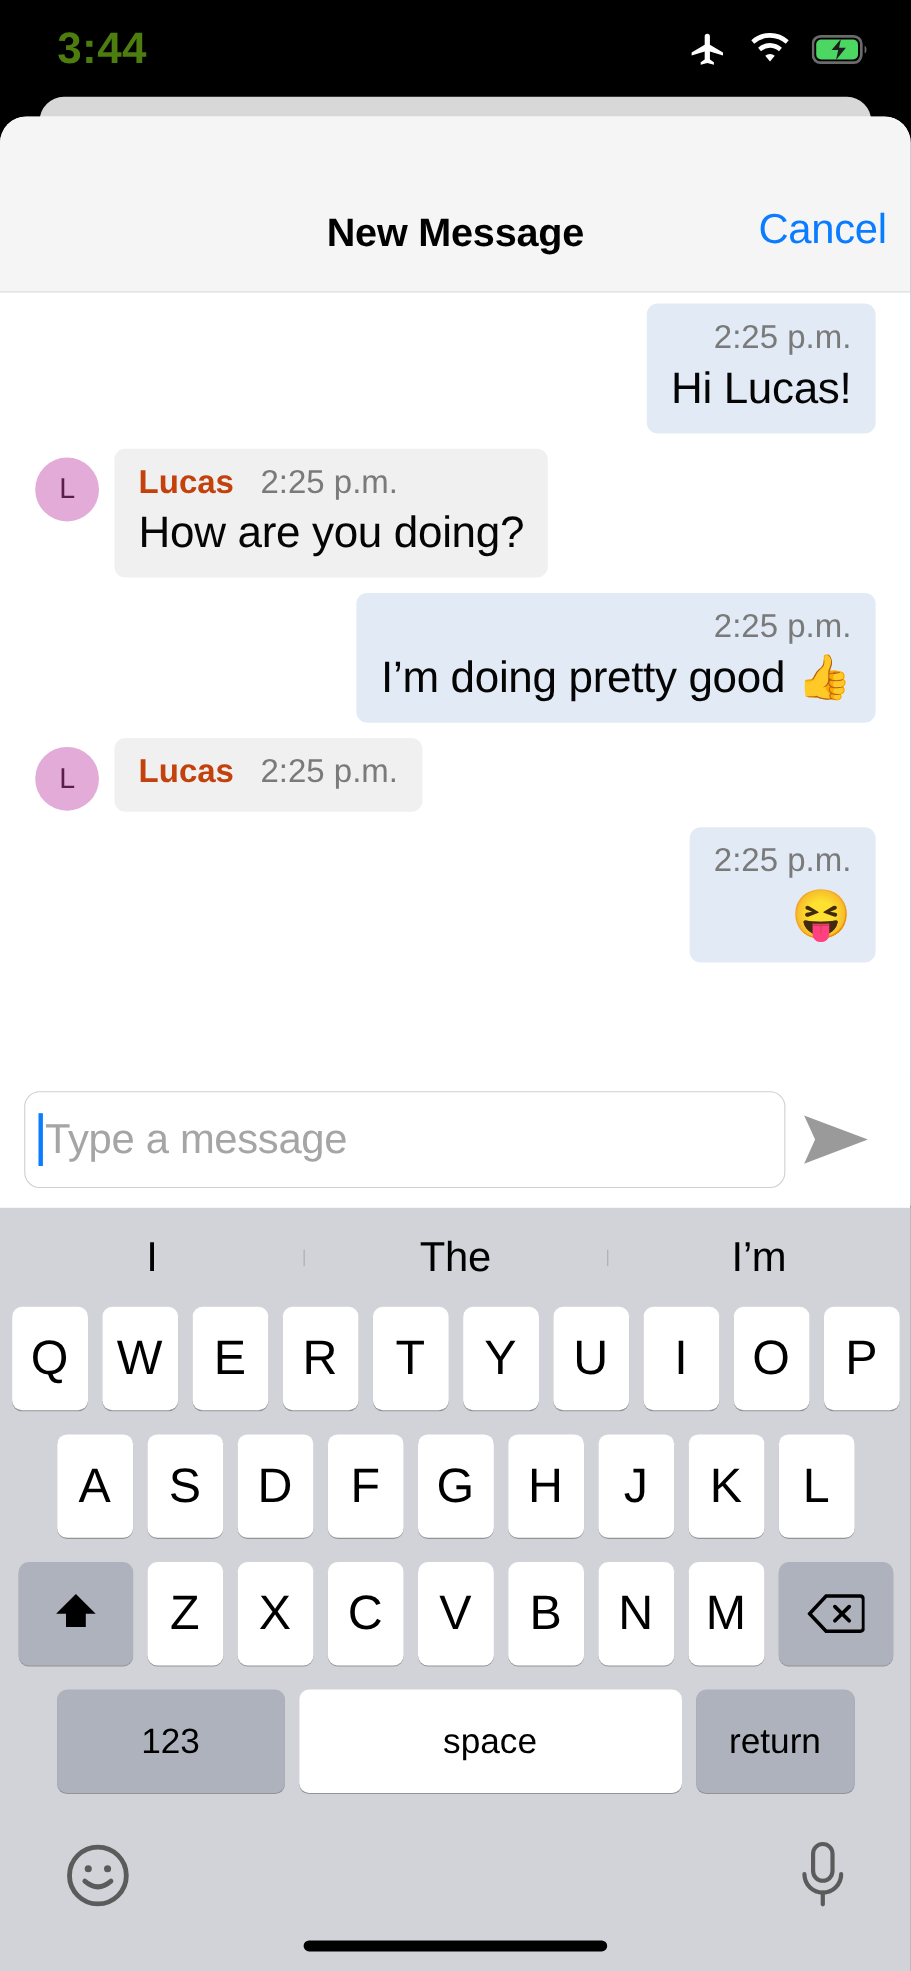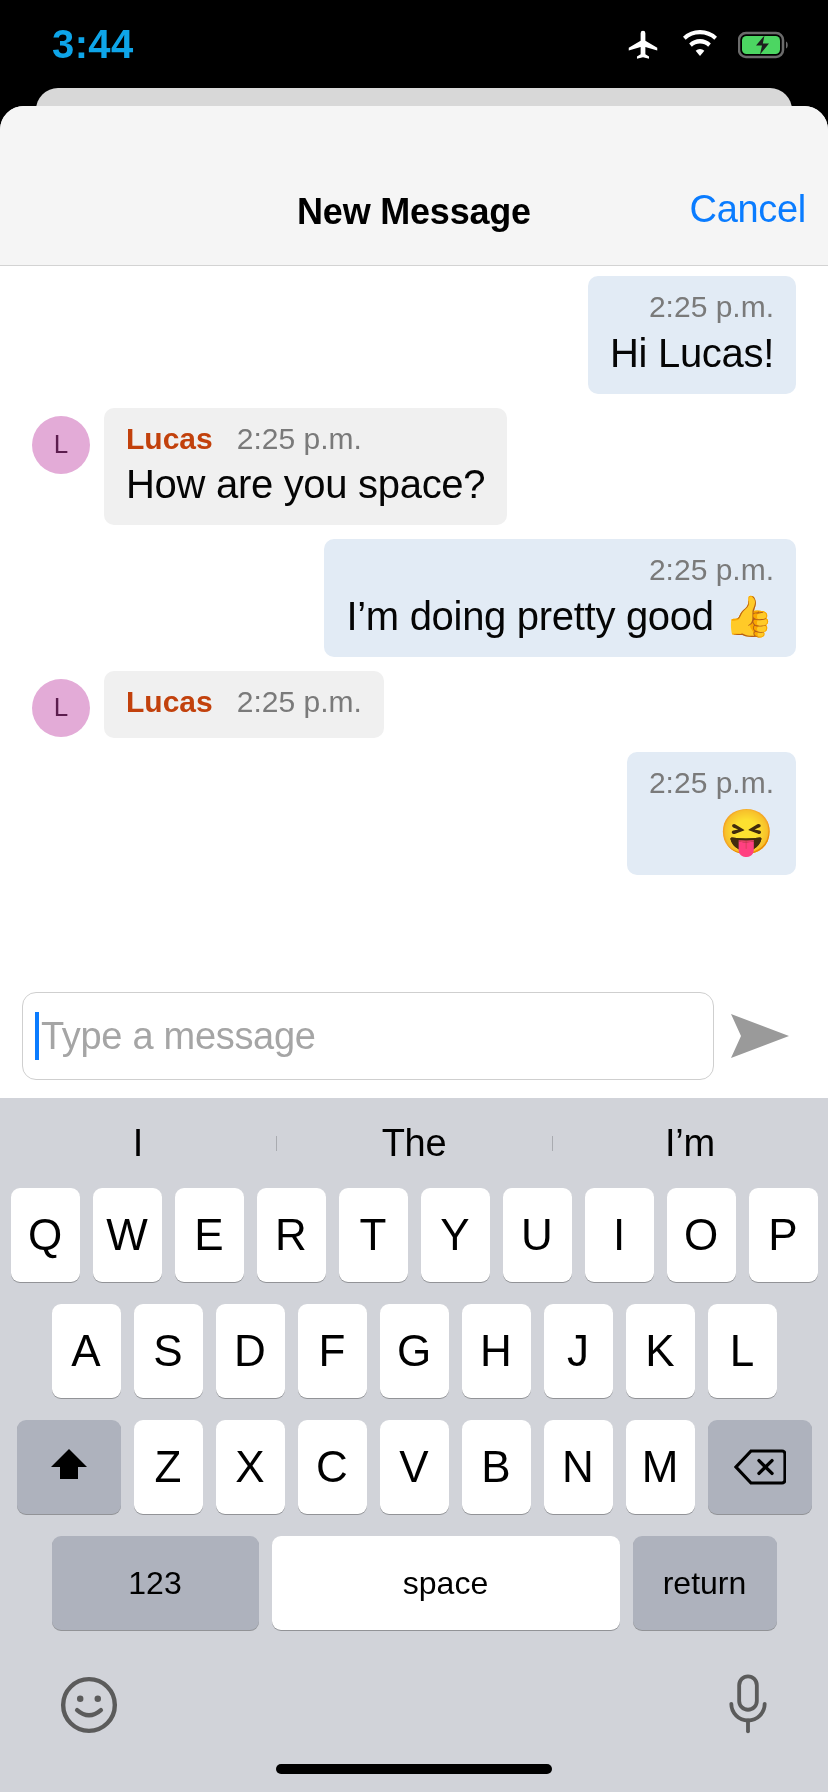--- a/index.html
+++ b/index.html
@@ -7,21 +7,21 @@
     width:828px; height:1792px;
     background:#000;
     font-family:"Liberation Sans", sans-serif;
     overflow:hidden;
   }
   #screen { position:relative; width:828px; height:1792px; background:#000; }
 
   
   .statusbar {
     position:absolute; top:0; left:0; width:828px; height:92px;
-    background:#000; color:#0ea5e9;
+    background:#000; color:#4d7c0f;
   }
   .sb-time {
     position:absolute; left:52px; top:22px;
     font-size:40px; font-weight:600; letter-spacing:0.4px;
   }
   .sb-icons {
     position:absolute; right:38px; top:26px;
     display:flex; align-items:center; gap:18px;
   }
   .ic { display:block; }
@@ -183,21 +183,21 @@
           <div class="body">Hi Lucas!</div>
         </div>
       </div>
 
       <div class="row in">
         <div class="avatar">L</div>
         <div class="bubble in">
           <div class="meta">
             <span class="sender">Lucas</span><span>2:25 p.m.</span>
           </div>
-          <div class="body">How are you space?</div>
+          <div class="body">How are you doing?</div>
         </div>
       </div>
 
       <div class="row out">
         <div class="bubble out">
           <div class="meta">2:25 p.m.</div>
           <div class="body">I’m doing pretty good 👍</div>
         </div>
       </div>
 

